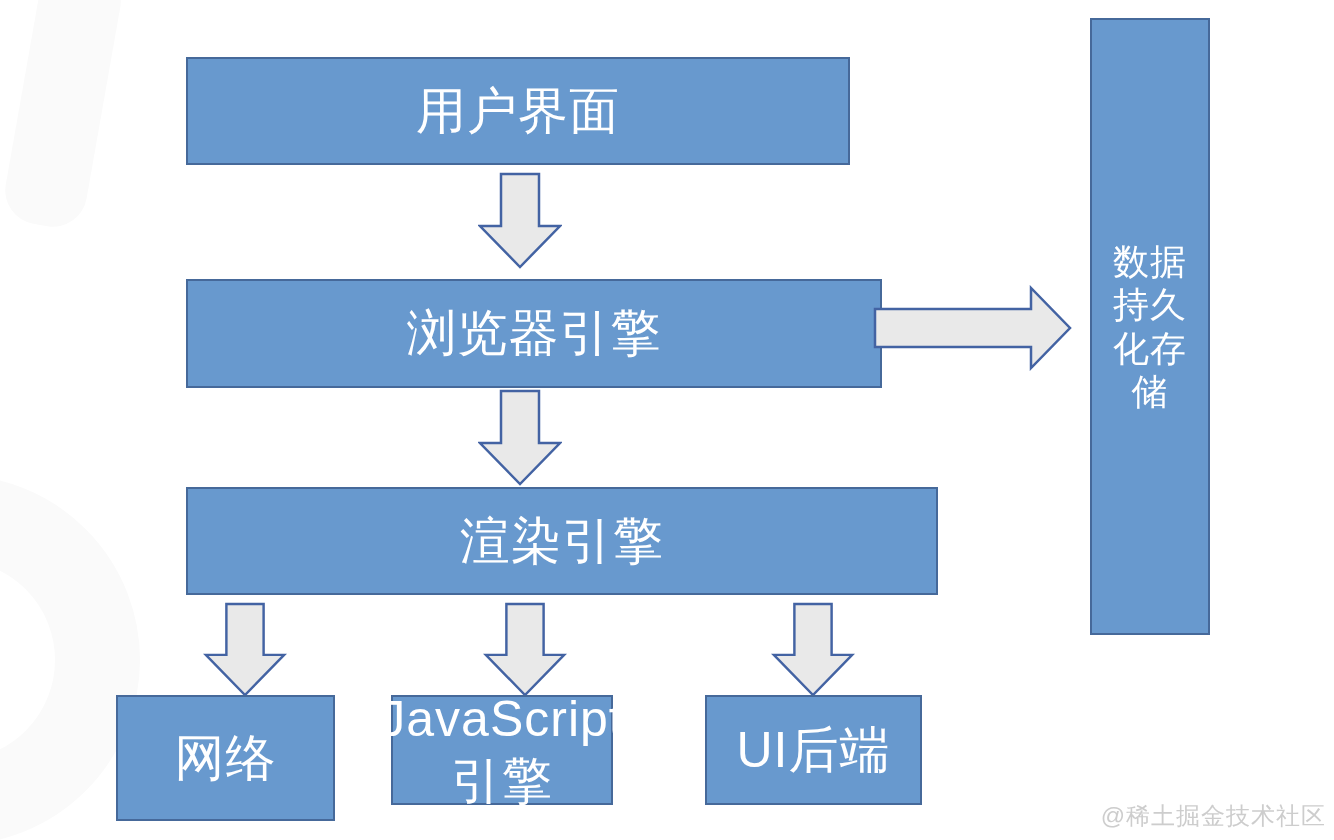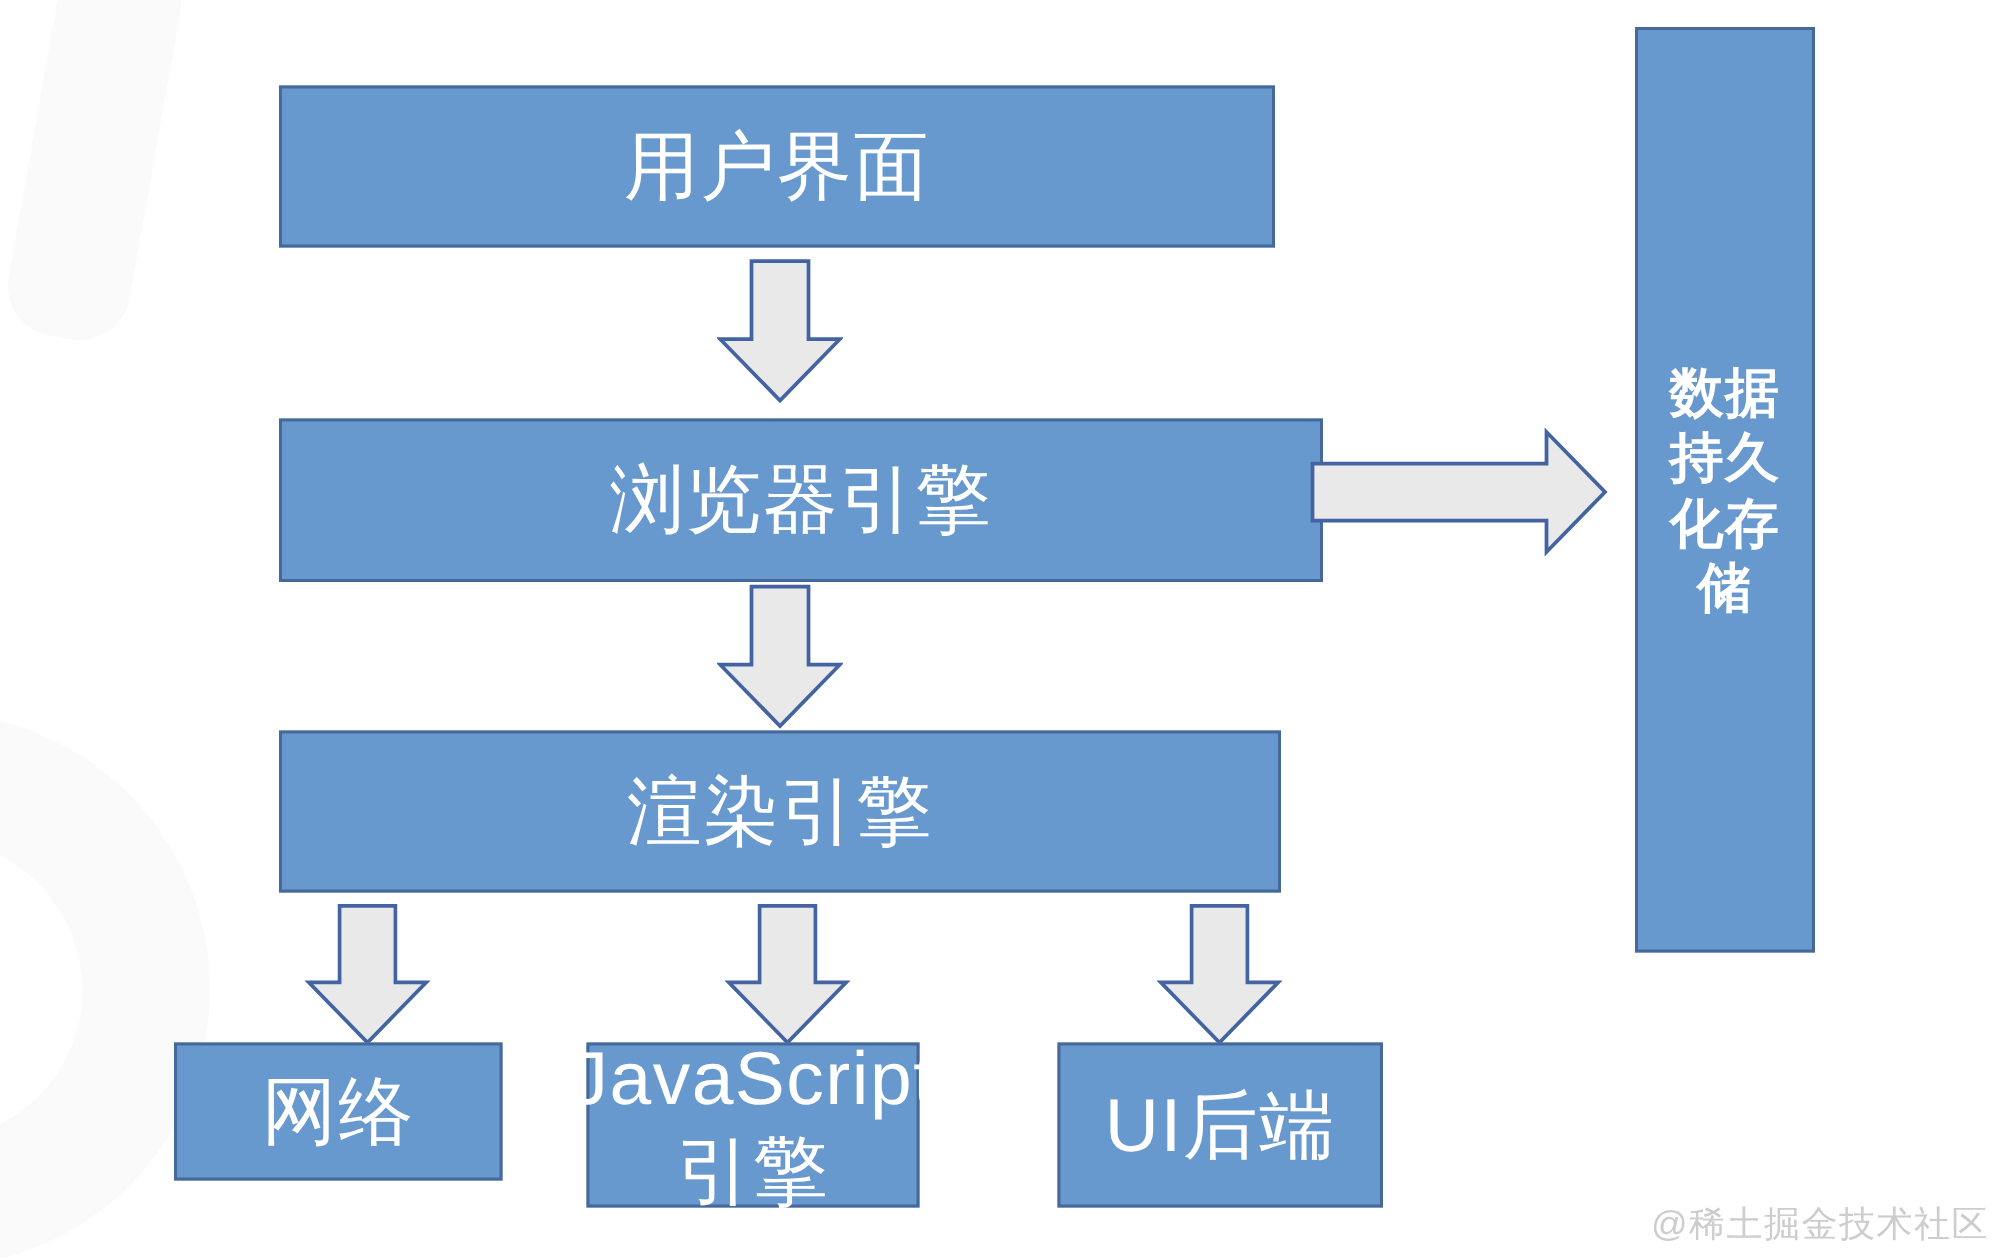--- a/index.html
+++ b/index.html
@@ -46,30 +46,29 @@
     display: flex;
     align-items: center;
     justify-content: center;
     text-align: center;
     font-size: 50px;
     letter-spacing: 1px;
     line-height: 1.25;
   }
   .node-user-interface   { left: 186px; top: 57px;  width: 664px; height: 108px; }
   .node-browser-engine   { left: 186px; top: 279px; width: 696px; height: 109px; }
-  .node-rendering-engine { left: 186px; top: 487px; width: 668px; height: 108px; }
-  .node-network          { left: 116px; top: 695px; width: 219px; height: 92px; }
+  .node-rendering-engine { left: 186px; top: 487px; width: 752px; height: 108px; }
+  .node-network          { left: 116px; top: 695px; width: 219px; height: 126px; }
   .node-js-engine        { left: 391px; top: 695px; width: 222px; height: 110px; }
   .node-ui-backend       { left: 705px; top: 695px; width: 217px; height: 110px; }
   .node-data-persistence {
     left: 1090px; top: 18px; width: 120px; height: 617px;
     font-size: 36px;
     line-height: 1.2;
     padding: 0 20px;
-    font-weight: bold;
   }
   
   .arrow { position: absolute; }
   .arrow polygon {
     fill: var(--arrow-fill, #e9e9e9);
     stroke: var(--arrow-border, #4363a3);
     stroke-width: 2.5;
     stroke-linejoin: miter;
   }
   .arrow-d1 { left: 478px; top: 172px; width: 84px;  height: 97px; }

